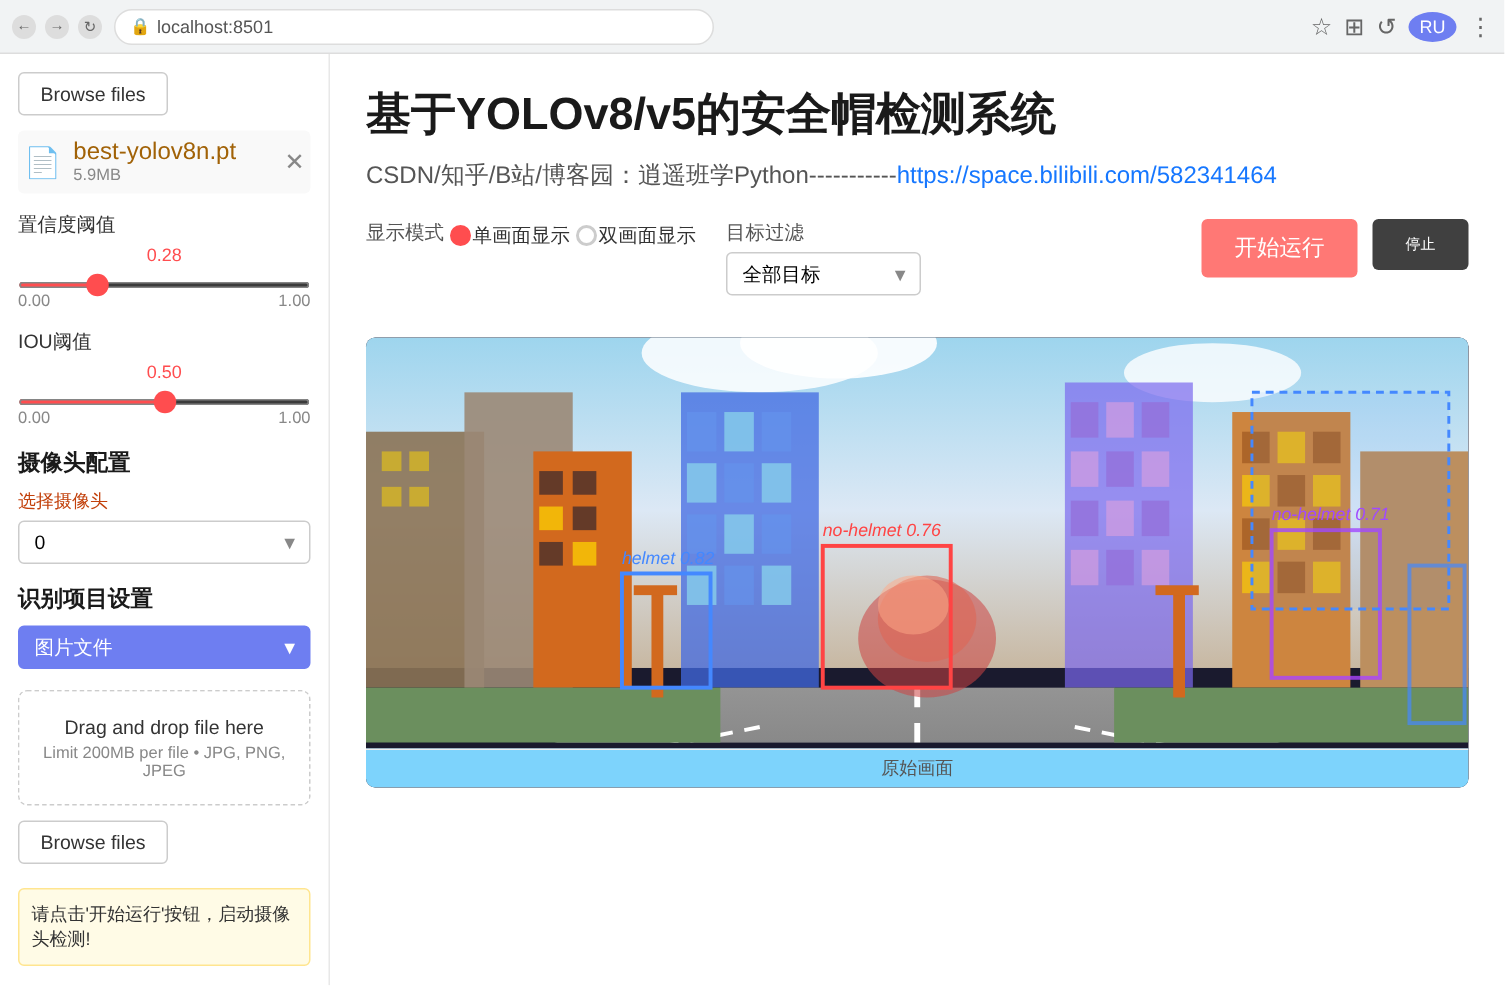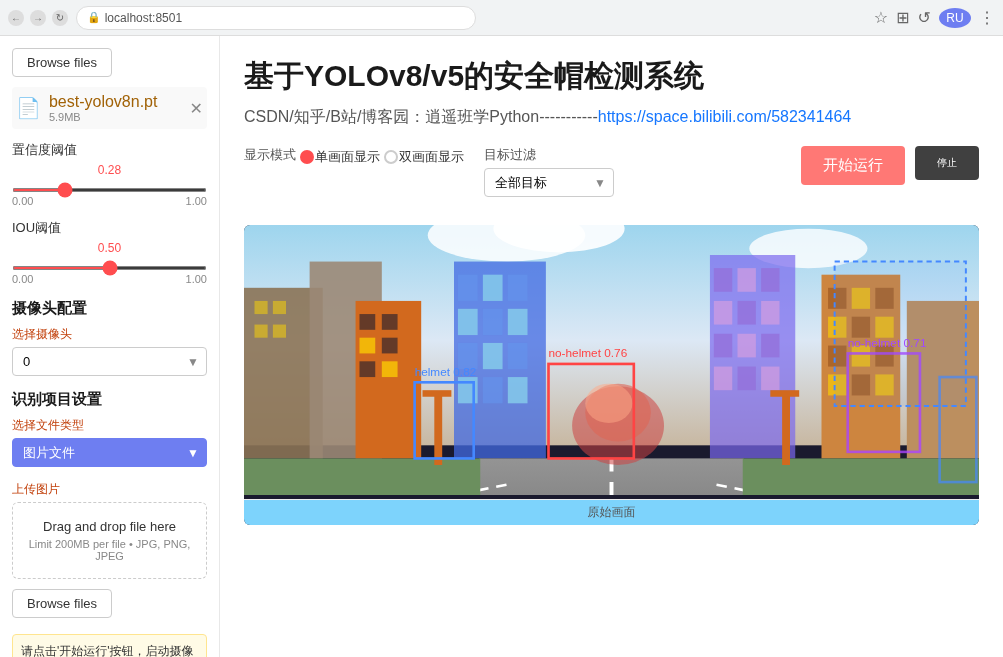--- a/index.html
+++ b/index.html
@@ -82,21 +82,21 @@
     .target-filter { display: flex; flex-direction: column; gap: 0; }
 
     
     .btn-start { background: #ff7875; border: none; border-radius: 4px; padding: 10px 22px; font-size: 15px; color: #fff; cursor: pointer; margin-left: auto; }
     .btn-stop { background: #404040; border: none; border-radius: 4px; padding: 10px 22px; font-size: 10px; color: #fff; cursor: pointer; }
 
     
     .image-container { position: relative; border-radius: 6px; overflow: hidden; background: #1a1a2e; }
 
     
-    .city-scene { width: 100%; height: 270px; position: relative; }
+    .city-scene { width: 100%; height: 270px; position: relative; font-style: italic; }
 
     .image-label { text-align: center; font-size: 12px; color: #555; margin-top: 4px; background: #7dd3fc; padding: 4px; border-top: 1px solid #eee; }
   </style>
 </head>
 <body>
 
 <div class="browser-chrome">
   <div class="browser-controls">
     <button class="browser-btn">←</button>
     <button class="browser-btn">→</button>
@@ -156,31 +156,29 @@
       <select>
         <option>0</option>
         <option>1</option>
         <option>2</option>
       </select>
       <span class="select-arrow">▼</span>
     </div>
 
     
     <div class="section-header">识别项目设置</div>
-    <div class="sub-label">选择文件类型</div>
     <div class="select-wrapper">
       <select class="select-blue">
         <option>图片文件</option>
         <option>视频文件</option>
       </select>
       <span class="select-arrow" style="color:#fff;">▼</span>
     </div>
 
     
-    <div class="sub-label">上传图片</div>
     <div class="upload-area">
       <div class="upload-text">Drag and drop file here</div>
       <div class="upload-hint">Limit 200MB per file • JPG, PNG, JPEG</div>
     </div>
 
     <button class="browse-btn-bottom">Browse files</button>
 
     
     <div class="status-msg">请点击'开始运行'按钮，启动摄像头检测!</div>
 

